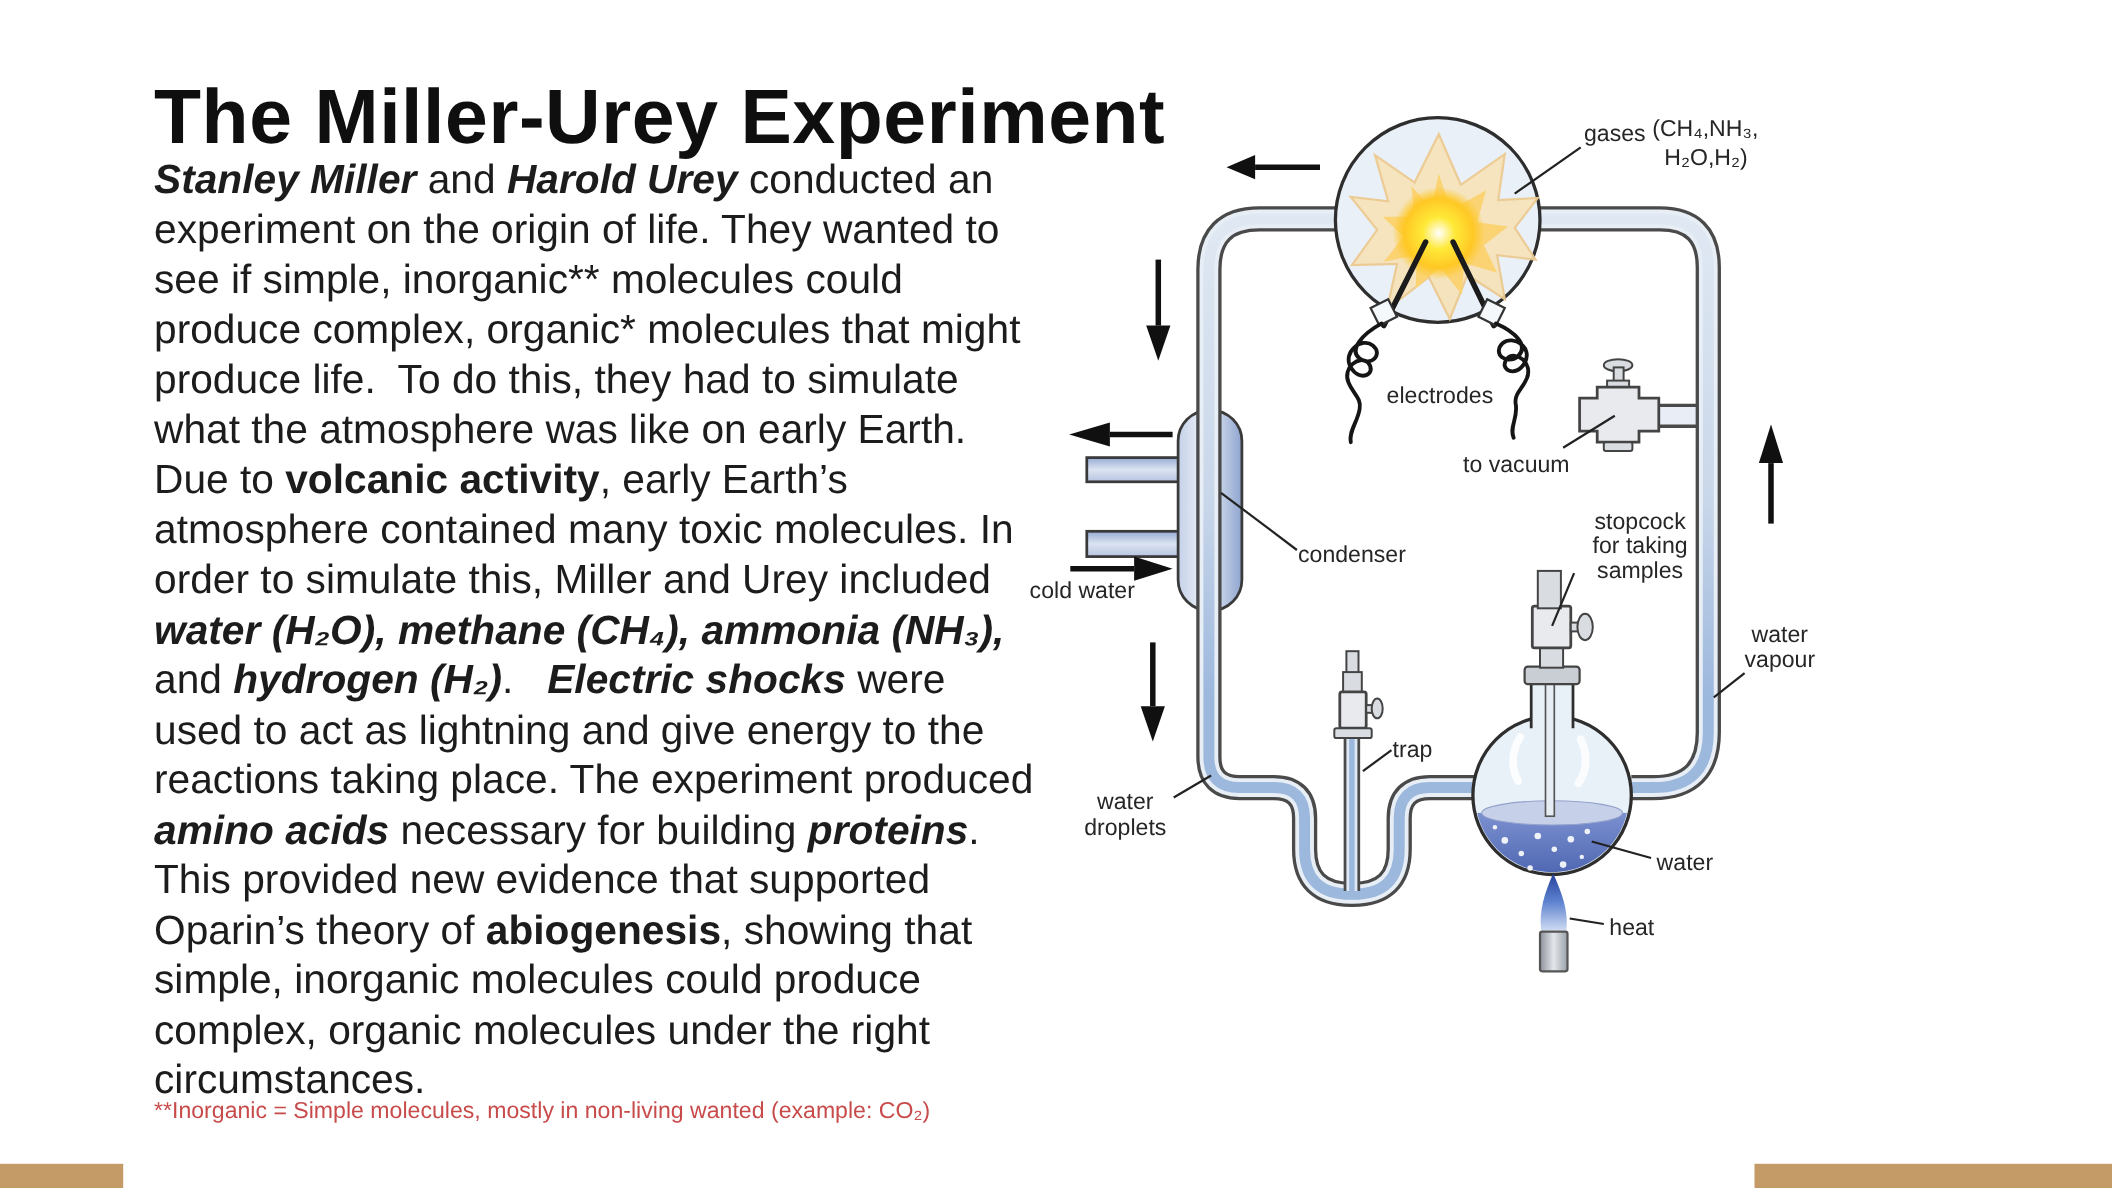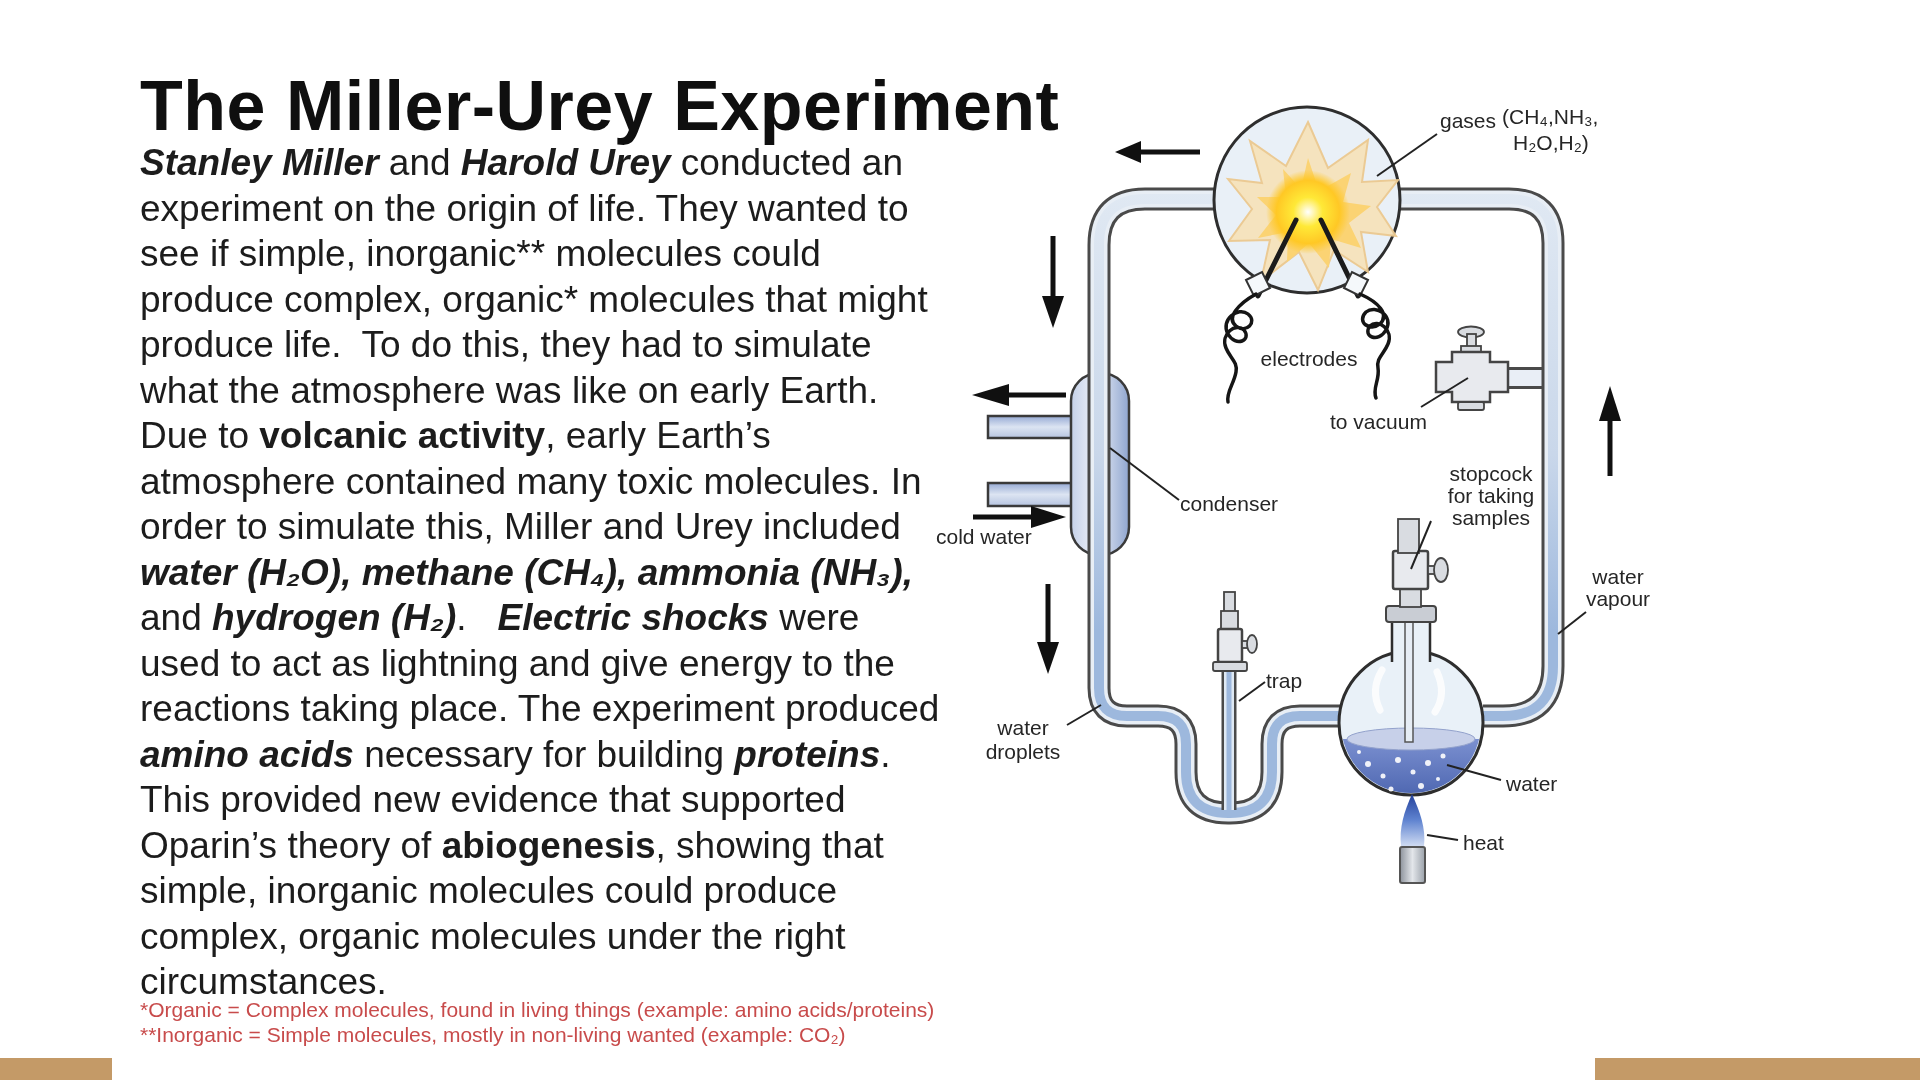--- a/index.html
+++ b/index.html
@@ -49,21 +49,20 @@
 </head>
 <body>
 
 <div>
 
   <h1 class="title">The Miller-Urey Experiment</h1>
 
   <p class="para"><span class="bi">Stanley Miller</span><span class="r"> and </span><span class="bi">Harold Urey</span><span class="r"> conducted an experiment on the origin of life. They wanted to see if simple, inorganic** molecules could produce complex, organic* molecules that might produce life.  To do this, they had to simulate what the atmosphere was like on early Earth. Due to </span><span class="b">volcanic activity</span><span class="r">, early Earth’s atmosphere contained many toxic molecules. In order to simulate this, Miller and Urey included </span><span class="bi">water (H₂O), methane (CH₄), ammonia (NH₃),</span><span class="r"> and </span><span class="bi">hydrogen (H₂)</span><span class="r">.   </span><span class="bi">Electric shocks</span><span class="r"> were used to act as lightning and give energy to the reactions taking place. The experiment produced </span><span class="bi">amino acids</span><span class="r"> necessary for building </span><span class="bi">proteins</span><span class="r">.  This provided new evidence that supported Oparin’s theory of </span><span class="b">abiogenesis</span><span class="r">, showing that simple, inorganic molecules could produce complex, organic molecules under the right circumstances.</span></p>
 
   <div class="footnotes">
-    <div>*Organic = Complex molecules, found in living things (example: amino acids/proteins)</div>
     <div>**Inorganic = Simple molecules, mostly in non-living wanted (example: CO₂)</div>
   </div>
 
   <svg class="diagram-svg" width="800" height="850" viewBox="900 55 800 850">
     <defs>
       <linearGradient id="gCore" gradientUnits="userSpaceOnUse" x1="0" y1="160" x2="0" y2="813">
         <stop offset="0" stop-color="#e3ebf4"></stop>
         <stop offset="0.45" stop-color="#c9d7ea"></stop>
         <stop offset="0.72" stop-color="#9db8dd"></stop>
         <stop offset="1" stop-color="#9db8dd"></stop>

